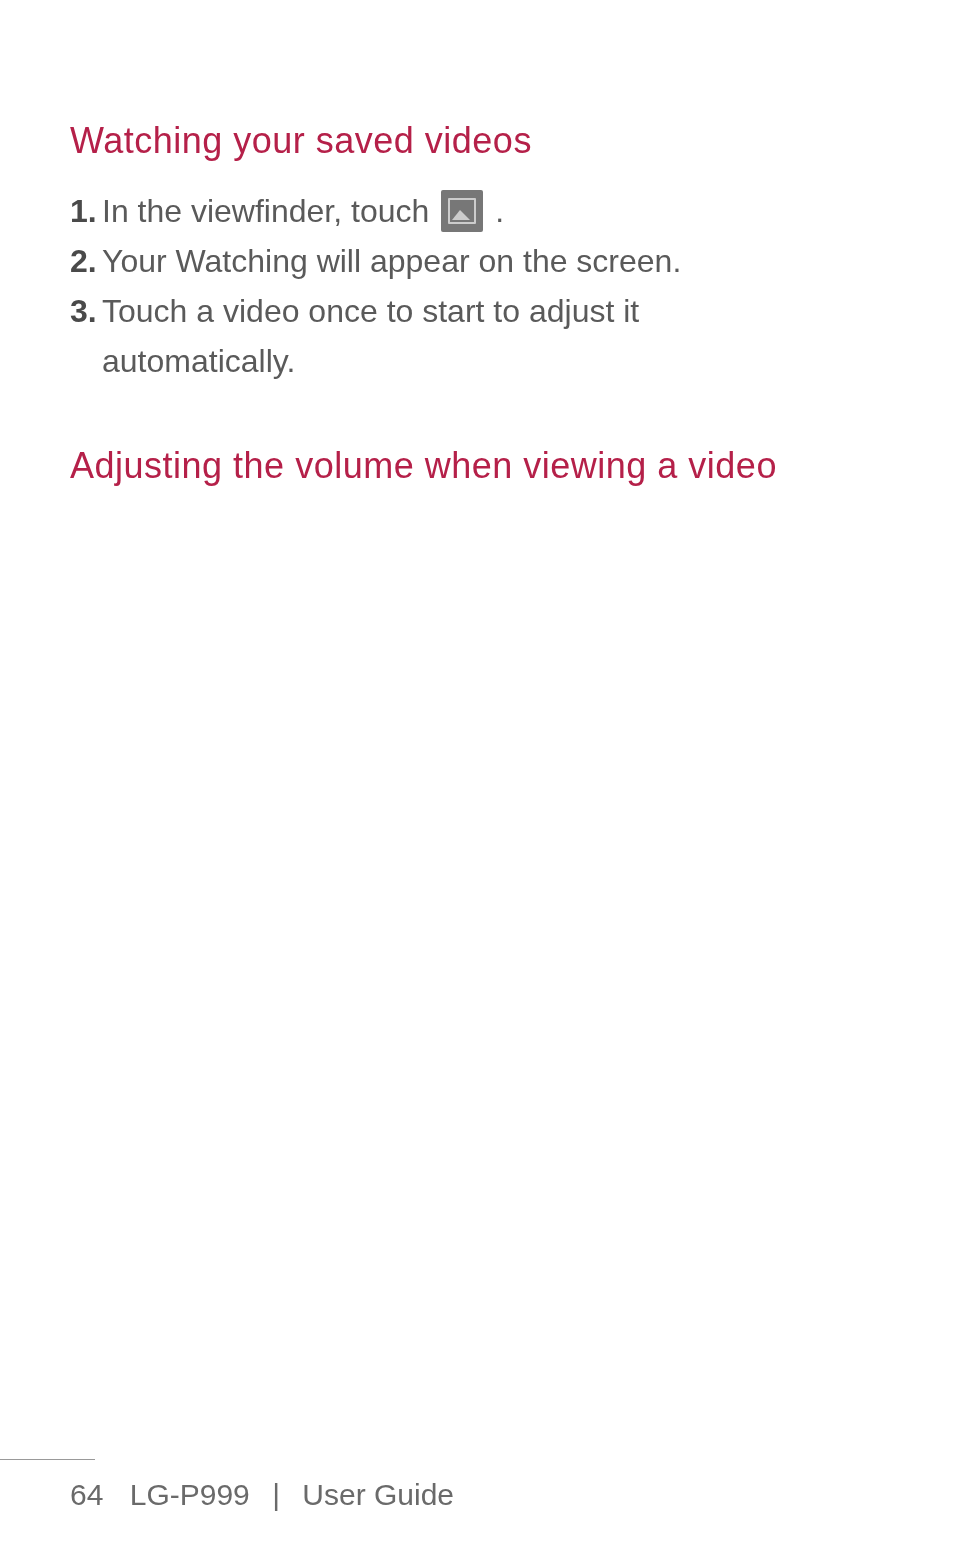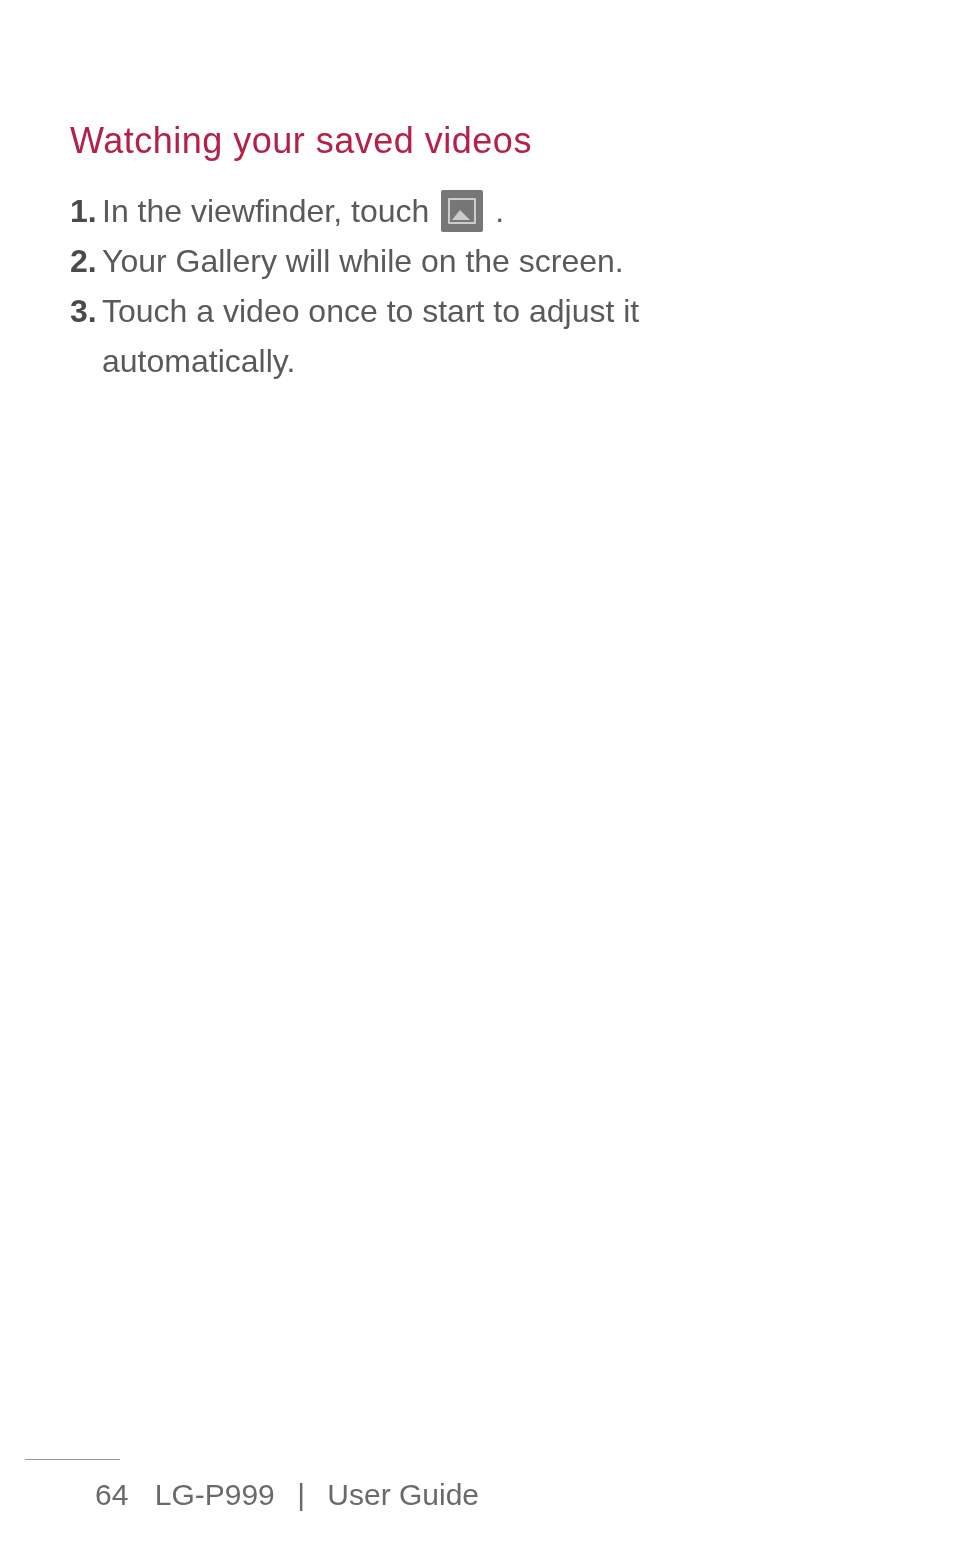--- a/index.html
+++ b/index.html
@@ -92,21 +92,20 @@
     .body-text {
       font-size: 32px;
       color: #5a5a5a;
       line-height: 1.5;
     }
     .footer {
       position: absolute;
       bottom: 45px;
       left: 0;
       right: 16px;
-      margin-left: 25px;
     }
     .footer-line {
       width: 95px;
       height: 1px;
       background: #999;
       margin-bottom: 18px;
     }
     .footer-text {
       padding-left: 70px;
       font-size: 30px;
@@ -146,34 +145,35 @@
           <span>In the viewfinder, touch </span>
           <span class="gallery-icon"></span>
           <span>.</span>
         </span>
       </div>
     </div>
 
     <div class="item-block">
       <div class="list-item">
         <span class="list-number">2.</span>
-        <span class="list-text">Your Gallery will while on the screen.</span>
+        <span class="list-text">Your Watching will appear on the screen.</span>
       </div>
     </div>
 
     <div class="item-block">
       <div class="list-item">
         <span class="list-number">3.</span>
         <span class="list-text">Touch a video once to start to adjust it</span>
       </div>
       <div class="list-text-cont">automatically.</div>
     </div>
 
   </div>
 
+  <h2 class="section-heading-2">Adjusting the volume when viewing a video</h2>
 
   <div class="body-text">
   </div>
 
 </div>
 
 <div class="footer">
   <div class="footer-line"></div>
   <div class="footer-text">
     <span class="page-number">64</span>

